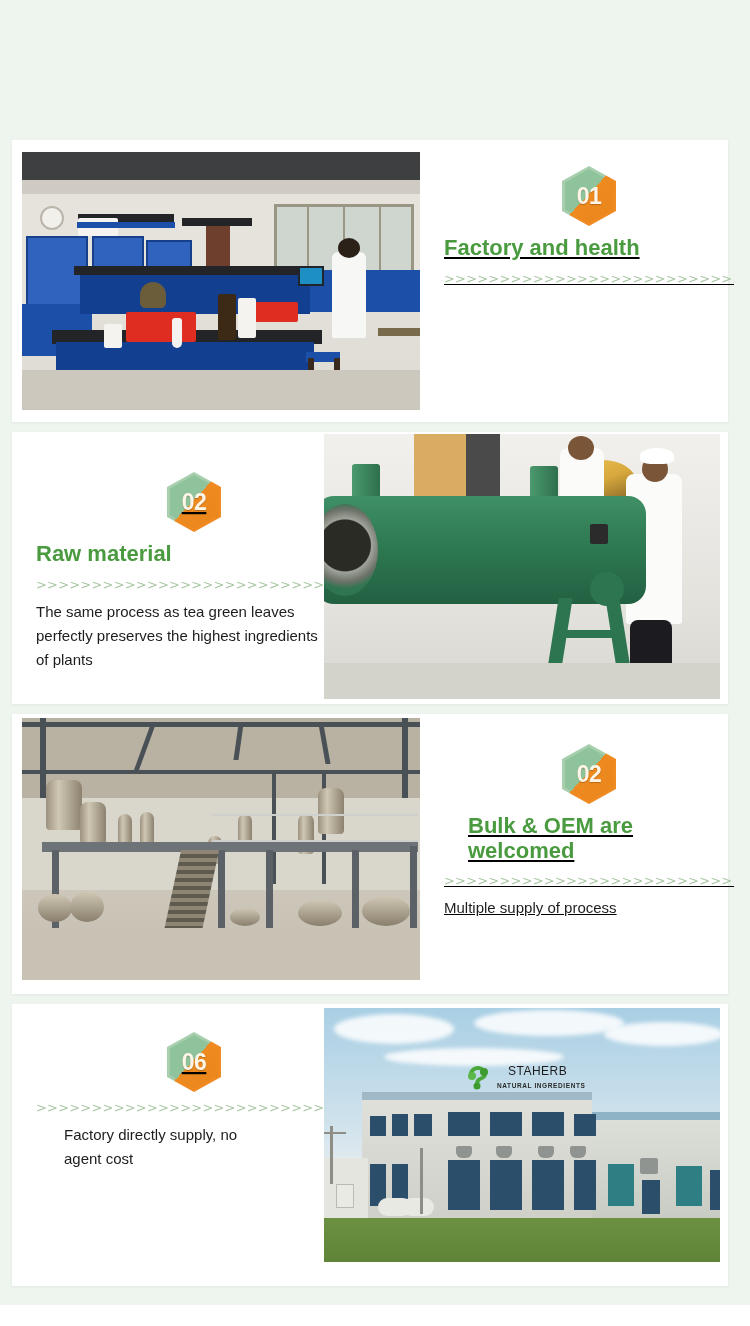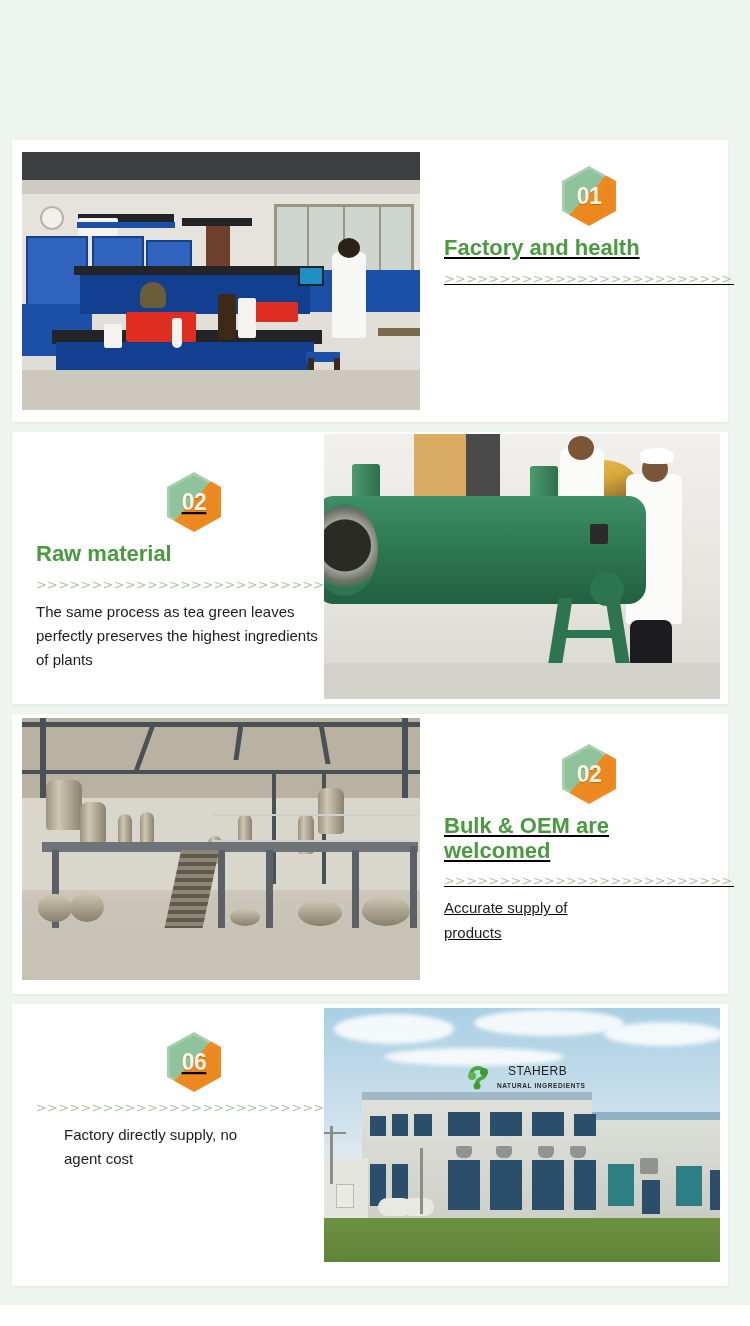--- a/index.html
+++ b/index.html
@@ -386,23 +386,23 @@
         <div class="fa-floor" style="height:52px;"></div>
       </div>
     </div>
 
     <div class="panel panel-right" style="top:30px;">
       <div class="hexwrap">
         <div class="hex hex-c">
           <span class="hex-num">02</span>
         </div>
       </div>
-      <div class="card-title" style="width:210px;">Bulk &amp; OEM are welcomed</div>
+      <div class="card-title" style="width:210px;margin-left:24px;">Bulk &amp; OEM are welcomed</div>
       <div class="chevrons">&gt;&gt;&gt;&gt;&gt;&gt;&gt;&gt;&gt;&gt;&gt;&gt;&gt;&gt;&gt;&gt;&gt;&gt;&gt;&gt;&gt;&gt;&gt;&gt;&gt;&gt;&gt;&gt;&gt;&gt;</div>
-      <div class="card-body" style="width:180px;">Accurate supply of products</div>
+      <div class="card-body" style="width:180px;">Multiple supply of process</div>
     </div>
   </div>
 
   <div class="card card-4">
 
     <div class="photo ph-4">
       <div class="bu">
         <div class="bu-cloud" style="left:10px; top:6px;  width:120px;height:30px;"></div>
         <div class="bu-cloud" style="left:150px;top:2px;  width:150px;height:26px;"></div>
         <div class="bu-cloud" style="left:280px;top:14px; width:120px;height:24px;"></div>

